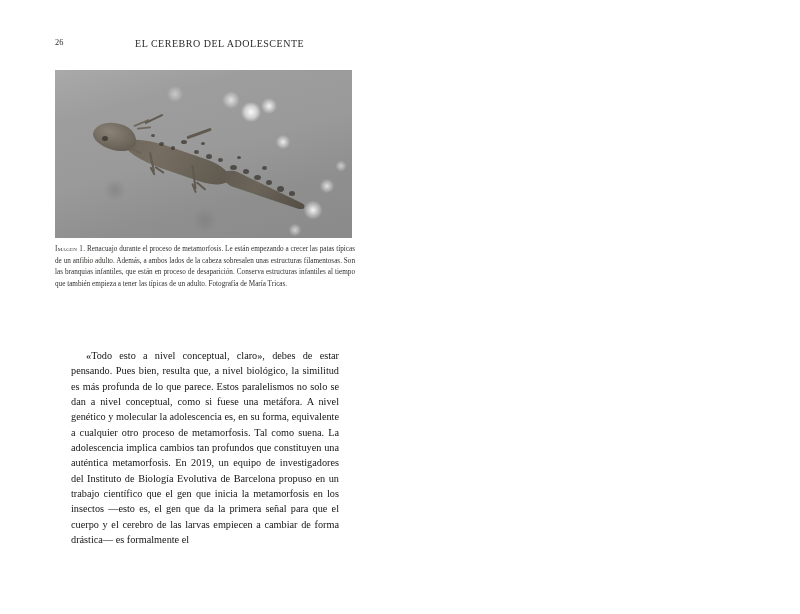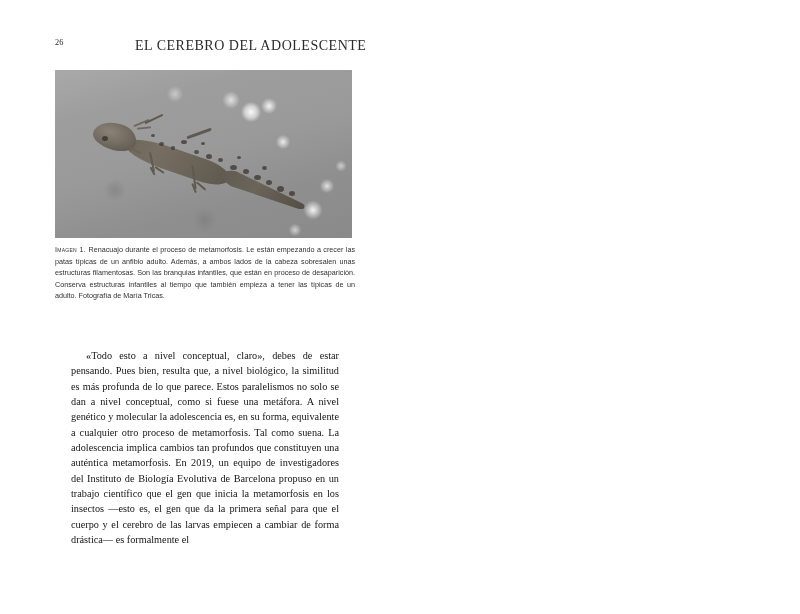--- a/index.html
+++ b/index.html
@@ -29,21 +29,21 @@
     background: #ffffff;
   }
   .page-left  { left: 0;   width: 400px; }
   .page-right { left: 400px; width: 400px; }
 
   
   .runhead {
     position: absolute;
     top: 38px;
     font-family: "Liberation Serif", serif;
-    font-size: 14px;
+    font-size: 10px;
     letter-spacing: 0.52px;
     color: #2b2b2b;
     white-space: nowrap;
   }
   .runhead-title { font-variant: small-caps; }
   .folio {
     position: absolute;
     top: 38px;
     font-size: 8.3px;
     color: #2b2b2b;
@@ -133,21 +133,21 @@
     border-radius: 2px;
     opacity: 0.9;
   }
 
   
   .caption {
     position: absolute;
     left: 55px;
     top: 244px;
     width: 300px;
-    font-family: Liberation Sans, sans-serif;
+    font-family: Liberation Serif, serif;
     font-size: 7.2px;
     line-height: 11.6px;
     color: #30302f;
     text-align: justify;
   }
   .caption-label {
     font-variant: small-caps;
     letter-spacing: 0.25px;
   }
 

